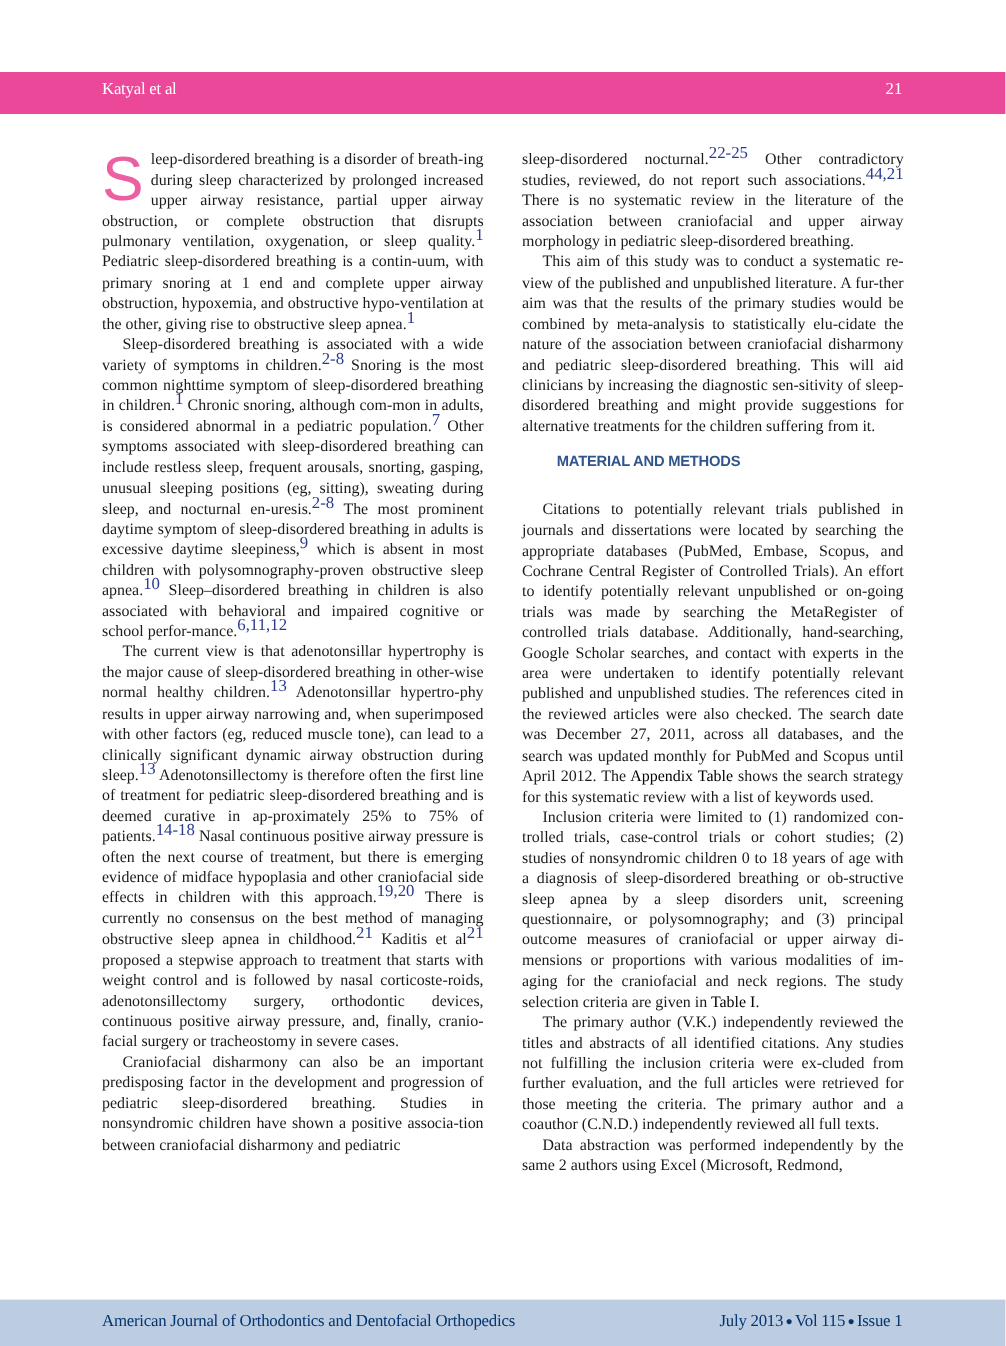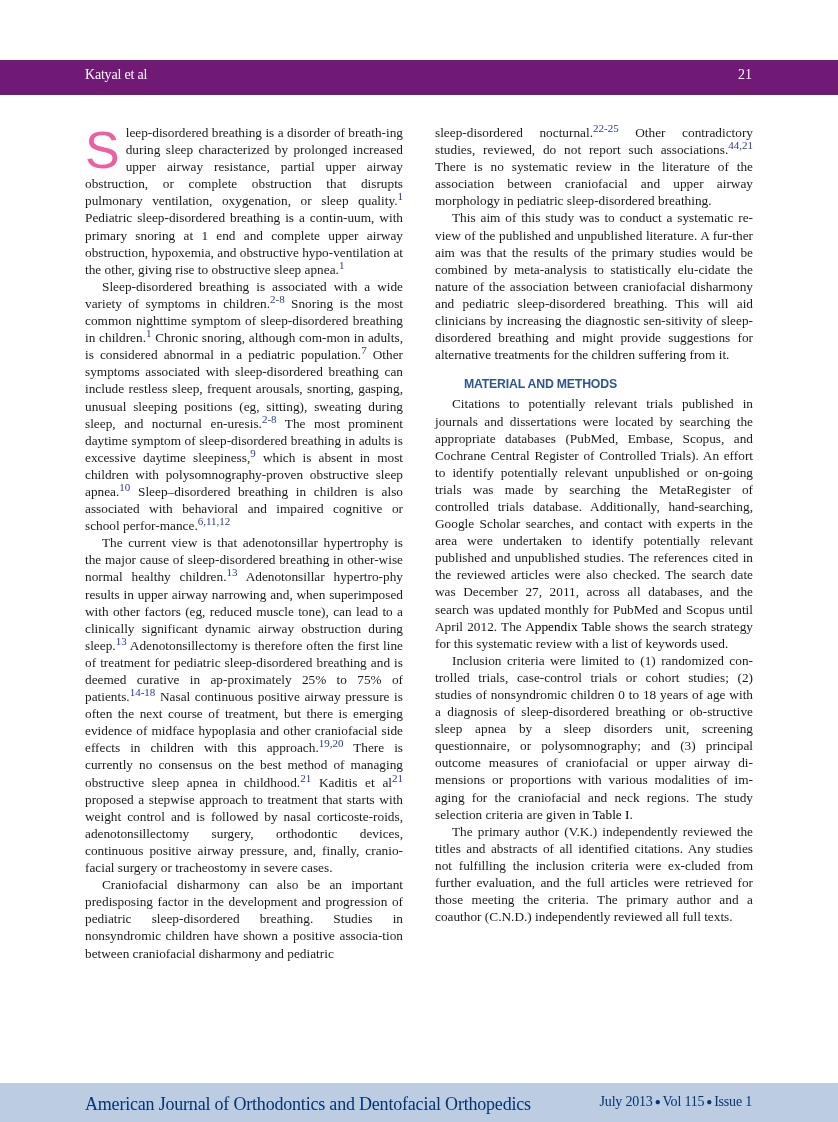--- a/index.html
+++ b/index.html
@@ -1,21 +1,21 @@
 <!DOCTYPE html>
 <html><head>
   <meta charset="utf-8">
   <style>
     * { margin: 0; padding: 0; box-sizing: border-box; }
     html, body { width: 838px; height: 1122px; background: #ffffff; overflow: hidden; }
     body { position: relative; font-family: "Liberation Serif", "DejaVu Serif", serif; color: #1a1a1a; }
 
     .header-bar {
       position: absolute; left: 0; top: 60px; width: 838px; height: 35px;
-      background: #701a75; color: #ffffff;
+      background: #ec4899; color: #ffffff;
     }
     .header-bar .running-head {
       position: absolute; left: 85px; top: 7px;
       font-family: "Liberation Serif", serif; font-size: 14px; letter-spacing: -0.2px;
     }
     .header-bar .page-number {
       position: absolute; right: 86px; top: 7px;
       font-family: "Liberation Serif", serif; font-size: 14px;
     }
 
@@ -29,34 +29,34 @@
 
     .column p { text-indent: 17px; margin: 0; }
     .column p.noindent { text-indent: 0; }
 
     .dropcap {
       float: left; font-family: "Liberation Sans", sans-serif; font-weight: normal;
       font-size: 52px; line-height: 40px; color: #ec5fa0;
       margin: 6px 6px 0 0; padding-top: 0;
     }
 
-    sup { font-size: 11px; line-height: 0; vertical-align: 5px; color: #2a3a8f; margin-top: 36px; }
+    sup { font-size: 14px; line-height: 0; vertical-align: 5px; color: #2a3a8f; margin-top: 36px; }
     .xref { color: #000000; }
 
     .section-heading {
       font-family: "Liberation Sans", sans-serif; font-size: 12.3px; color: #30558c;
-      letter-spacing: -0.2px; margin: 13px 0 2px 0; text-align: left; padding-left: 29px;
+      letter-spacing: -0.2px; margin: 13px 0 22px 0; text-align: left; padding-left: 29px;
     }
 
     .footer-bar {
       position: absolute; left: 0; top: 1083px; width: 838px; height: 39px;
       background: #bccce1; color: #033570;
     }
     .footer-bar .journal-name {
-      position: absolute; left: 85px; top: 11px; font-size: 18px; letter-spacing: -0.2px;
+      position: absolute; left: 85px; top: 11px; font-size: 14px; letter-spacing: -0.2px;
     }
     .footer-bar .issue-info {
       position: absolute; right: 86px; top: 11px; font-size: 14px; letter-spacing: -0.2px;
     }
     .bullet { font-size: 10px; vertical-align: 1px; padding: 0 2px; }
   </style>
 </head>
 <body>
 
 <div class="header-bar">
@@ -80,18 +80,19 @@
   <p><span>This aim of this study was to conduct a systematic re-view of the published and unpublished literature. A fur-ther aim was that the results of the primary studies would be combined by meta-analysis to statistically elu-cidate the nature of the association between craniofacial disharmony and pediatric sleep-disordered breathing. This will aid clinicians by increasing the diagnostic sen-sitivity of sleep-disordered breathing and might provide suggestions for alternative treatments for the children suffering from it.</span></p>
 
   <h2 class="section-heading">MATERIAL AND METHODS</h2>
 
   <p><span>Citations to potentially relevant trials published in journals and dissertations were located by searching the appropriate databases (PubMed, Embase, Scopus, and Cochrane Central Register of Controlled Trials). An effort to identify potentially relevant unpublished or on-going trials was made by searching the MetaRegister of controlled trials database. Additionally, hand-searching, Google Scholar searches, and contact with experts in the area were undertaken to identify potentially relevant published and unpublished studies. The references cited in the reviewed articles were also checked. The search date was December 27, 2011, across all databases, and the search was updated monthly for PubMed and Scopus until April 2012. The </span><span class="xref">Appendix Table</span><span> shows the search strategy for this systematic review with a list of keywords used.</span></p>
 
   <p><span>Inclusion criteria were limited to (1) randomized con-trolled trials, case-control trials or cohort studies; (2) studies of nonsyndromic children 0 to 18 years of age with a diagnosis of sleep-disordered breathing or ob-structive sleep apnea by a sleep disorders unit, screening questionnaire, or polysomnography; and (3) principal outcome measures of craniofacial or upper airway di-mensions or proportions with various modalities of im-aging for the craniofacial and neck regions. The study selection criteria are given in </span><span class="xref">Table I</span><span>.</span></p>
 
   <p><span>The primary author (V.K.) independently reviewed the titles and abstracts of all identified citations. Any studies not fulfilling the inclusion criteria were ex-cluded from further evaluation, and the full articles were retrieved for those meeting the criteria. The primary author and a coauthor (C.N.D.) independently reviewed all full texts.</span></p>
 
+  <p><span>Data abstraction was performed independently by the same 2 authors using Excel (Microsoft, Redmond,</span></p>
 </div>
 
 <div class="footer-bar">
   <span class="journal-name">American Journal of Orthodontics and Dentofacial Orthopedics</span>
   <span class="issue-info"><span>July 2013</span><span class="bullet">●</span><span>Vol 115</span><span class="bullet">●</span><span>Issue 1</span></span>
 </div>
 
 </body></html>

